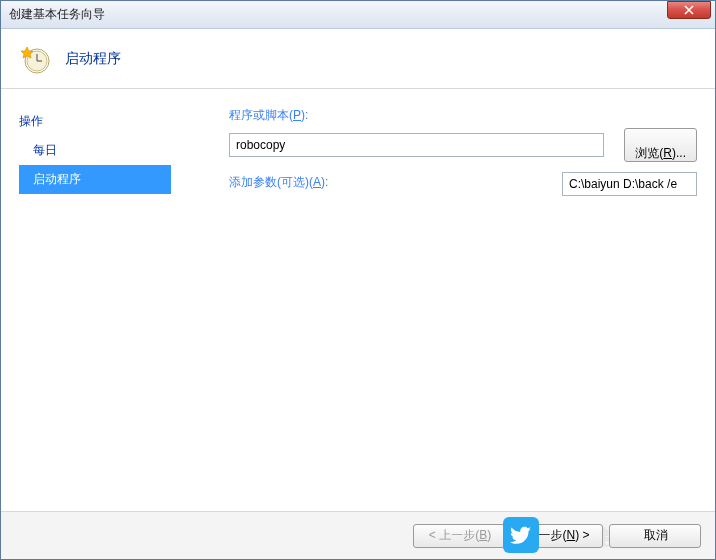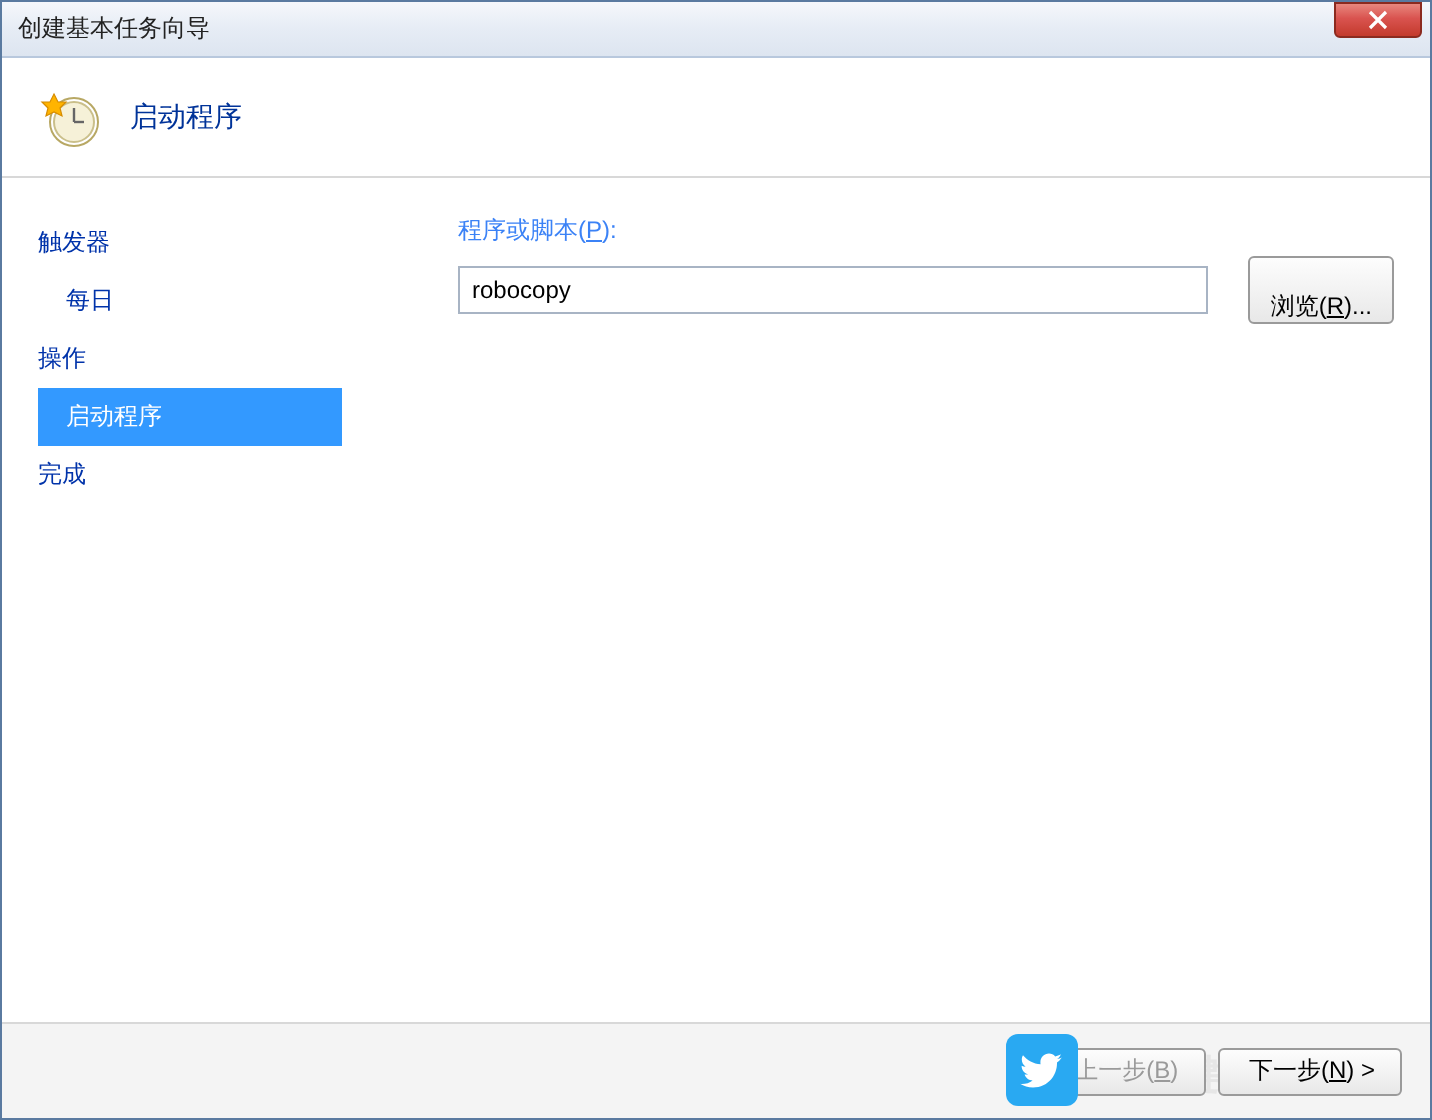--- a/index.html
+++ b/index.html
@@ -212,42 +212,45 @@
         <line x1="18" y1="18" x2="18" y2="11" stroke="#666" stroke-width="1.2"></line>
         <line x1="18" y1="18" x2="23" y2="18" stroke="#666" stroke-width="1.2"></line>
         <path d="M8 4 L10 8 L14 8 L11 11 L12 15 L8 13 L4 15 L5 11 L2 8 L6 8 Z" fill="#ffb400" stroke="#d68c00" stroke-width="0.6"></path>
       </svg>
     </div>
     <span class="header-title">启动程序</span>
   </div>
 
   <div class="body">
     <div class="sidebar">
-      <div class="sidebar-item">触发器</div>
+      <div class="sidebar-item">操作</div>
       <div class="sidebar-item sub">每日</div>
-      <div class="sidebar-item">操作</div>
       <div class="sidebar-item selected">启动程序</div>
-      <div class="sidebar-item">完成</div>
     </div>
 
     <div class="main">
       <div class="form-label">程序或脚本(<u>P</u>):</div>
       <div class="form-row">
         <input type="text" class="text-input program-input" value="robocopy" style="">
         <button class="browse-btn">浏览(<u>R</u>)...</button>
       </div>
 
       <div class="args-block">
+        <div class="args-row">
+          <span class="form-label">添加参数(可选)(<u>A</u>):</span>
+          <input type="text" class="text-input args-input" value="C:\baiyun D:\back /e" style="">
+        </div>
       </div>
     </div>
   </div>
 
   <div class="footer">
     <span class="watermark">白云一键重装系统</span>
     <div class="bird-badge">
       <svg width="24" height="24" viewBox="0 0 24 24">
         <path d="M22 5.8c-.8.4-1.6.6-2.5.7.9-.5 1.6-1.4 1.9-2.4-.8.5-1.8.9-2.8 1.1C17.8 4.3 16.7 3.8 15.5 3.8c-2.4 0-4.3 1.9-4.3 4.3 0 .3 0 .7.1 1C7.7 8.9 4.6 7.2 2.5 4.6c-.4.6-.6 1.4-.6 2.2 0 1.5.8 2.8 1.9 3.6-.7 0-1.4-.2-2-.5v.1c0 2.1 1.5 3.8 3.4 4.2-.4.1-.7.1-1.1.1-.3 0-.5 0-.8-.1.5 1.7 2.1 2.9 4 3-1.5 1.1-3.3 1.8-5.3 1.8-.3 0-.7 0-1-.1 1.9 1.2 4.1 1.9 6.5 1.9 7.8 0 12-6.4 12-12v-.5c.8-.6 1.5-1.3 2.1-2.2z" fill="#fff"></path>
       </svg>
     </div>
     <button class="footer-btn disabled">&lt; 上一步(<u>B</u>)</button>
     <button class="footer-btn">下一步(<u>N</u>) &gt;</button>
+    <button class="footer-btn">取消</button>
   </div>
 </div>
 
 </body></html>

